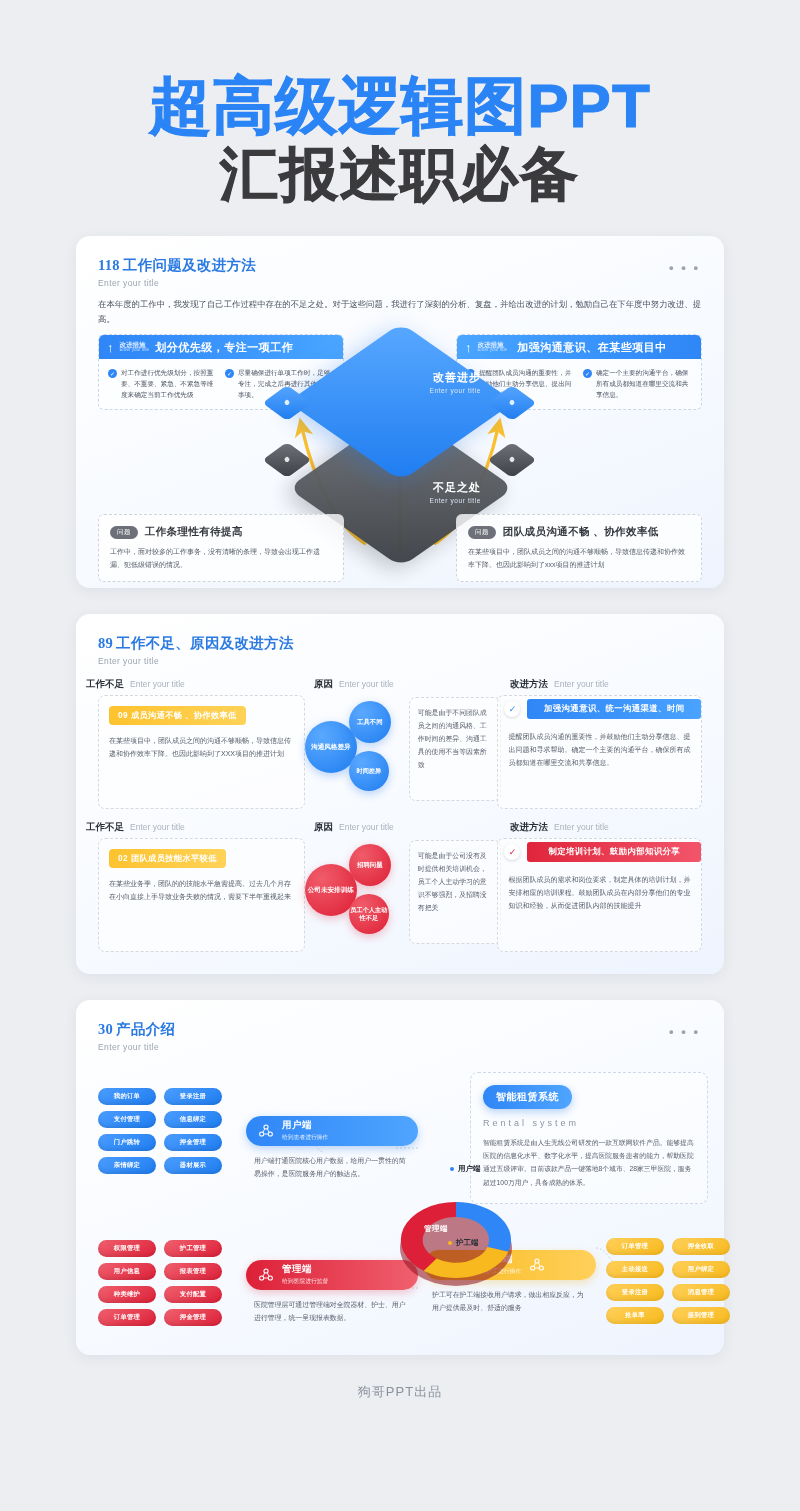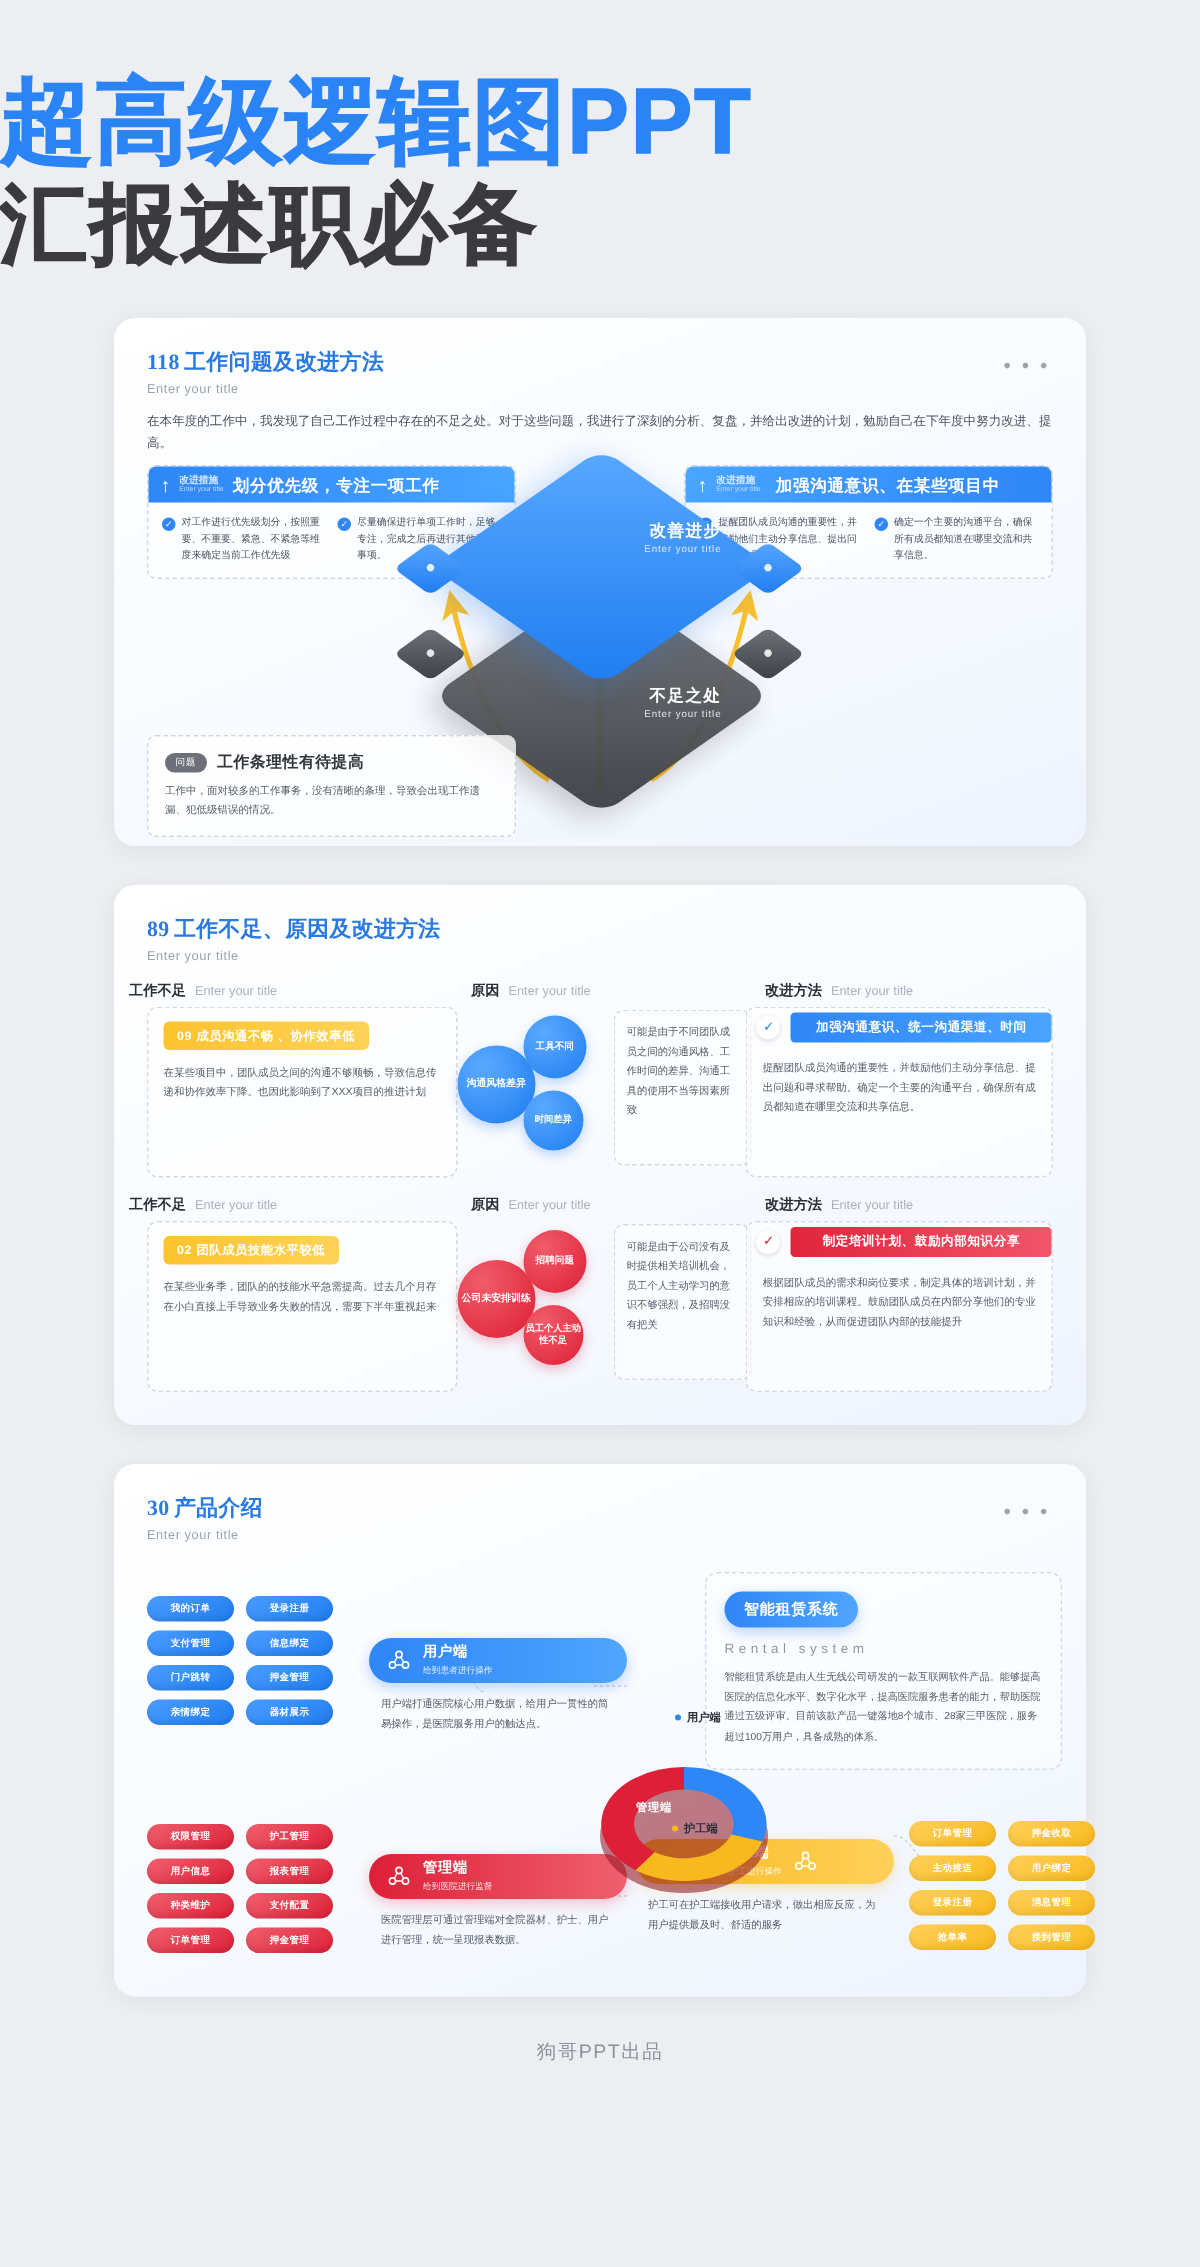--- a/index.html
+++ b/index.html
@@ -4,21 +4,21 @@
 <style>
   * { box-sizing: border-box; margin: 0; padding: 0; }
   html, body {
     width: 800px;
     background: #eceef1;
     font-family: "Liberation Sans", "DejaVu Sans", sans-serif;
   }
   body { width: 800px; height: 1511px; overflow: hidden; position: relative; }
 
   
-  .hero { padding-top: 50px; }
+  .hero { padding-top: 74px; text-align: center; }
   .hero-line1 {
     font-size: 62px; font-weight: 900; color: #2a84f5;
     letter-spacing: 1px; line-height: 1.02;
     -webkit-text-stroke: 1px #2a84f5;
   }
   .hero-line2 {
     font-size: 58px; font-weight: 900; color: #3b3b3e;
     letter-spacing: 2px; line-height: 1.08; margin-top: 6px;
     -webkit-text-stroke: 1px #3b3b3e;
   }
@@ -351,20 +351,27 @@
     </div>
 
     <div class="prob-box left">
       <div class="prob-hd">
         <span class="prob-pill">问题</span>
         <span class="prob-title">工作条理性有待提高</span>
       </div>
       <div class="prob-txt">工作中，面对较多的工作事务，没有清晰的条理，导致会出现工作遗漏、犯低级错误的情况。</div>
     </div>
 
+    <div class="prob-box right">
+      <div class="prob-hd">
+        <span class="prob-pill">问题</span>
+        <span class="prob-title">团队成员沟通不畅 、协作效率低</span>
+      </div>
+      <div class="prob-txt">在某些项目中，团队成员之间的沟通不够顺畅，导致信息传递和协作效率下降。也因此影响到了xxx项目的推进计划</div>
+    </div>
   </div>
 </div>
 
 <div class="card" id="card2">
   <div class="card-head">
     <div class="card-title">
       <span class="num">89</span><span>工作不足、原因及改进方法</span>
     </div>
     <div class="card-sub">Enter your title</div>
   </div>

